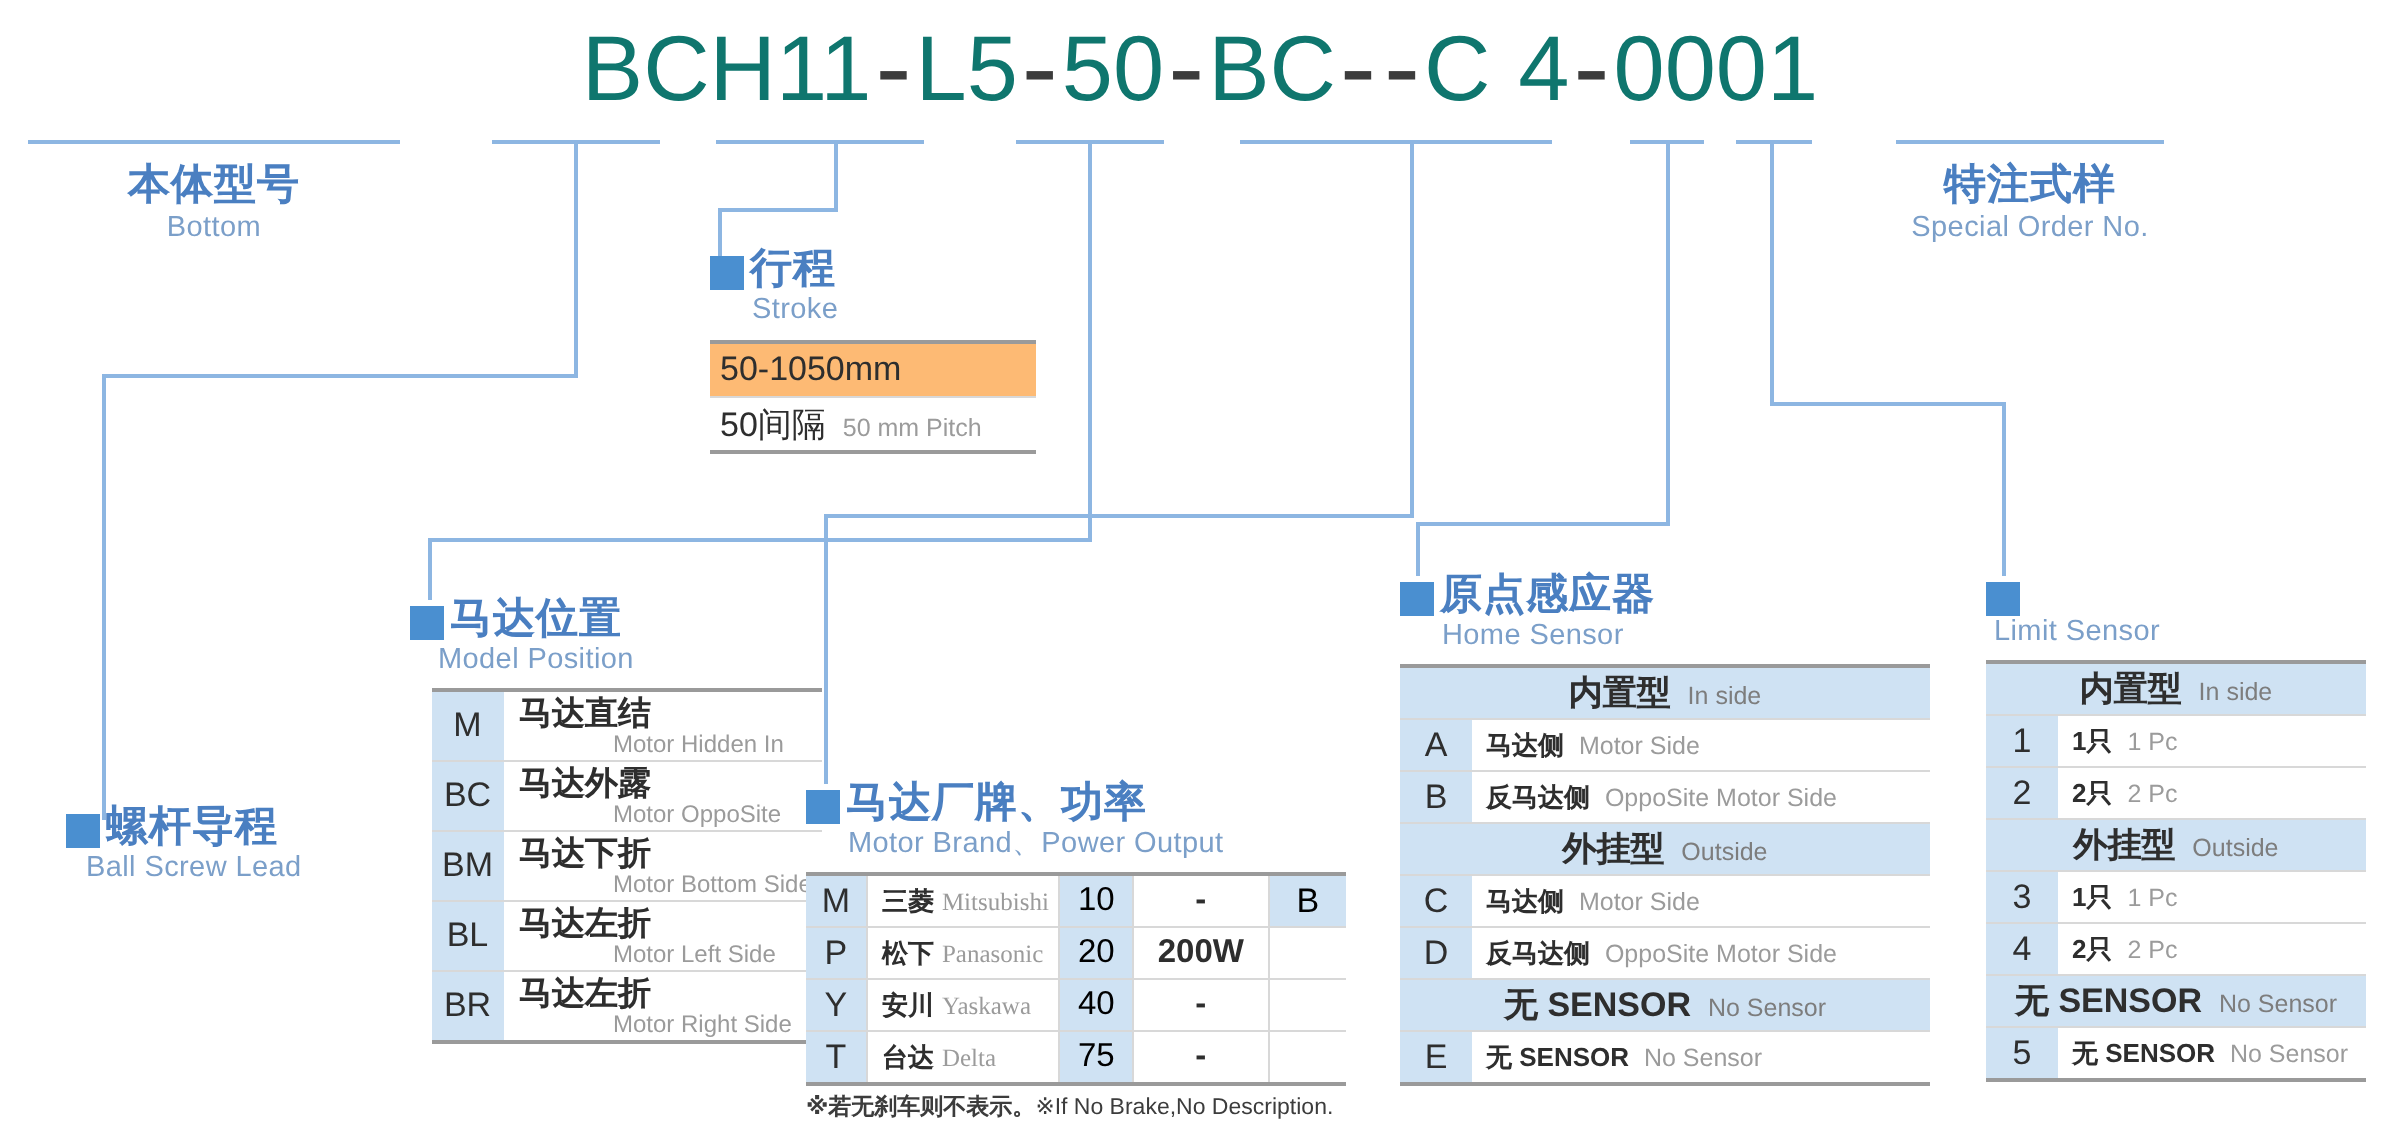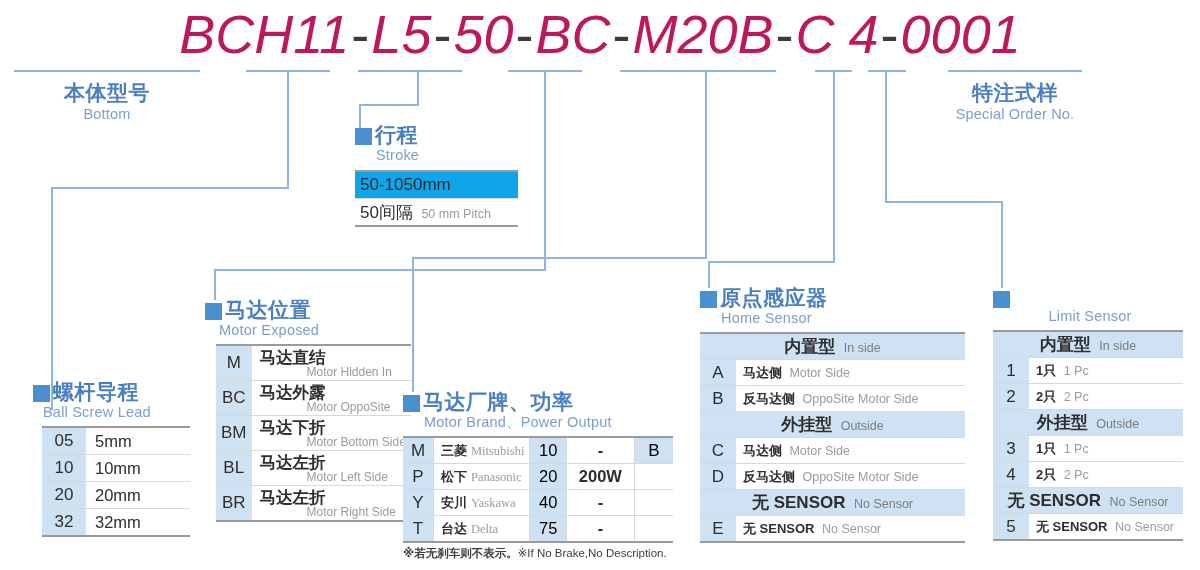--- a/index.html
+++ b/index.html
@@ -12,22 +12,22 @@
   }
   #stage{position:relative;width:1200px;height:570px;}
 
   
   .code-row{
     position:absolute;left:0;top:4px;width:1200px;height:60px;
     display:flex;align-items:center;justify-content:center;
     white-space:nowrap;
   }
   .code-seg{
-    font-size:54px;font-weight:400;color:#be185d;
-    letter-spacing:0px;line-height:58px;font-style:italic;
+    font-size:46px;font-weight:400;color:#0f766e;
+    letter-spacing:0px;line-height:58px;
   }
   .code-dash{
     font-size:54px;color:#3c3c3c;padding:0 2px;
   }
 
   
   #wires{position:absolute;left:0;top:0;width:1200px;height:570px;pointer-events:none;}
 
   
   .grp{position:absolute;}
@@ -113,21 +113,20 @@
 
   <div class="code-row">
     <span class="code-seg">BCH11</span>
     <span class="code-dash">-</span>
     <span class="code-seg">L5</span>
     <span class="code-dash">-</span>
     <span class="code-seg">50</span>
     <span class="code-dash">-</span>
     <span class="code-seg">BC</span>
     <span class="code-dash">-</span>
-    <span class="code-seg">M20B</span>
     <span class="code-dash">-</span>
     <span class="code-seg">C</span>
     <span class="code-seg" style="padding-left:14px">4</span>
     <span class="code-dash">-</span>
     <span class="code-seg">0001</span>
   </div>
 
   <svg id="wires" viewBox="0 0 1200 570">
     <g stroke="#8db6e2" stroke-width="2" fill="none">
 
@@ -166,68 +165,48 @@
 
   <div class="grp" style="left:355px;top:123px;">
     <div class="grp-head">
       <span class="sq"></span>
       <span class="grp-cn">行程</span>
     </div>
     <div class="grp-en" style="margin-left:21px;">Stroke</div>
     <table class="spec" style="margin-top:6px;width:163px;">
       <tbody>
           <tr>
-        <td class="topline" style="background:#0ea5e9;height:26px;">
+        <td class="topline" style="background:#fdba74;height:26px;">
           <span class="cn-n" style="font-size:17px;">50-1050mm</span>
         </td>
       </tr>
       <tr>
         <td class="botline" style="height:26px;margin-top:47px;">
           <span class="cn-n">50间隔</span>
           <span class="en" style="margin-left:4px;">50 mm Pitch</span>
         </td>
       </tr>
     </tbody>
       </table>
   </div>
 
-  <div class="grp" style="left:33px;top:380px;">
+  <div class="grp" style="left:33px;top:402px;">
     <div class="grp-head">
       <span class="sq"></span>
       <span class="grp-cn">螺杆导程</span>
     </div>
     <div class="grp-en" style="margin-left:10px;">Ball Screw Lead</div>
-    <table class="spec lead" style="margin-top:5px;width:148px;margin-left:9px;">
-      <tbody>
-        <tr>
-          <td class="codecell topline">05</td>
-          <td class="val topline">5mm</td>
-        </tr>
-        <tr>
-          <td class="codecell">10</td>
-          <td class="val">10mm</td>
-        </tr>
-        <tr>
-          <td class="codecell">20</td>
-          <td class="val">20mm</td>
-        </tr>
-        <tr>
-          <td class="codecell botline">32</td>
-          <td class="val botline">32mm</td>
-        </tr>
-      </tbody>
-    </table>
   </div>
 
   <div class="grp" style="left:205px;top:298px;">
     <div class="grp-head">
       <span class="sq"></span>
       <span class="grp-cn">马达位置</span>
     </div>
-    <div class="grp-en" style="margin-left:14px;">Motor Exposed</div>
+    <div class="grp-en" style="margin-left:14px;">Model Position</div>
     <table class="spec mpos" style="margin-top:5px;width:165px;margin-left:11px;">
       <tbody>
         <tr>
           <td class="codecell topline">M</td>
           <td class="lbl topline">
             <span class="cn">马达直结</span>
             <span class="en">Motor Hidden In</span>
           </td>
         </tr>
         <tr>
@@ -379,21 +358,21 @@
           </td>
         </tr>
       </tbody>
     </table>
   </div>
 
   <div class="grp" style="left:993px;top:286px;">
     <div class="grp-head">
       <span class="sq"></span>
     </div>
-    <div class="grp-en" style="margin-left:4px;text-align:center;">Limit Sensor</div>
+    <div class="grp-en" style="margin-left:4px;">Limit Sensor</div>
     <table class="spec sens" style="margin-top:5px;width:190px;">
       <tbody>
         <tr>
           <td class="hdr topline" colspan="2">
             <span class="cn">内置型</span>
             <span class="en" style="margin-left:4px;">In side</span>
           </td>
         </tr>
         <tr>
           <td class="codecell">1</td>

